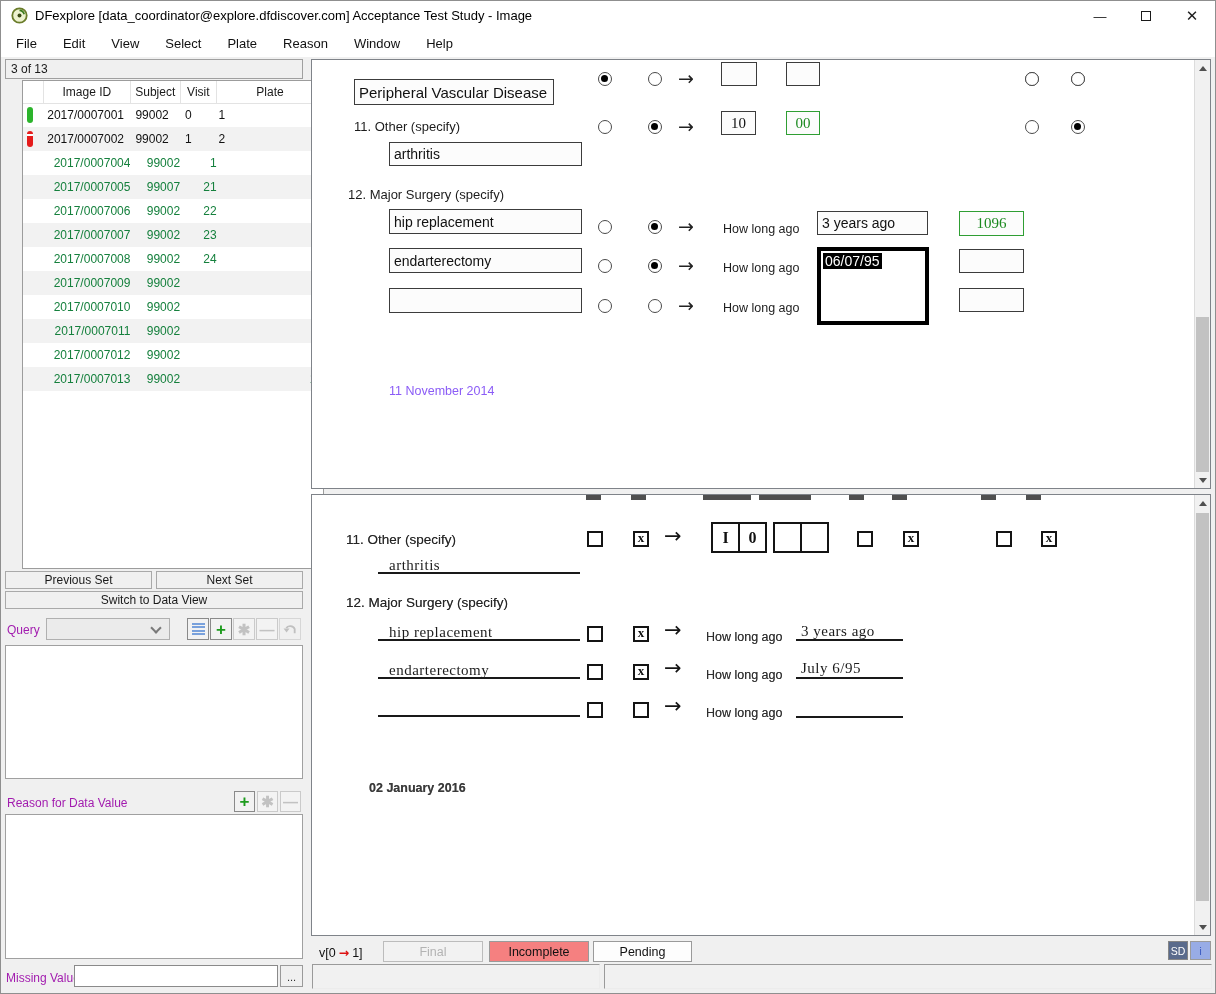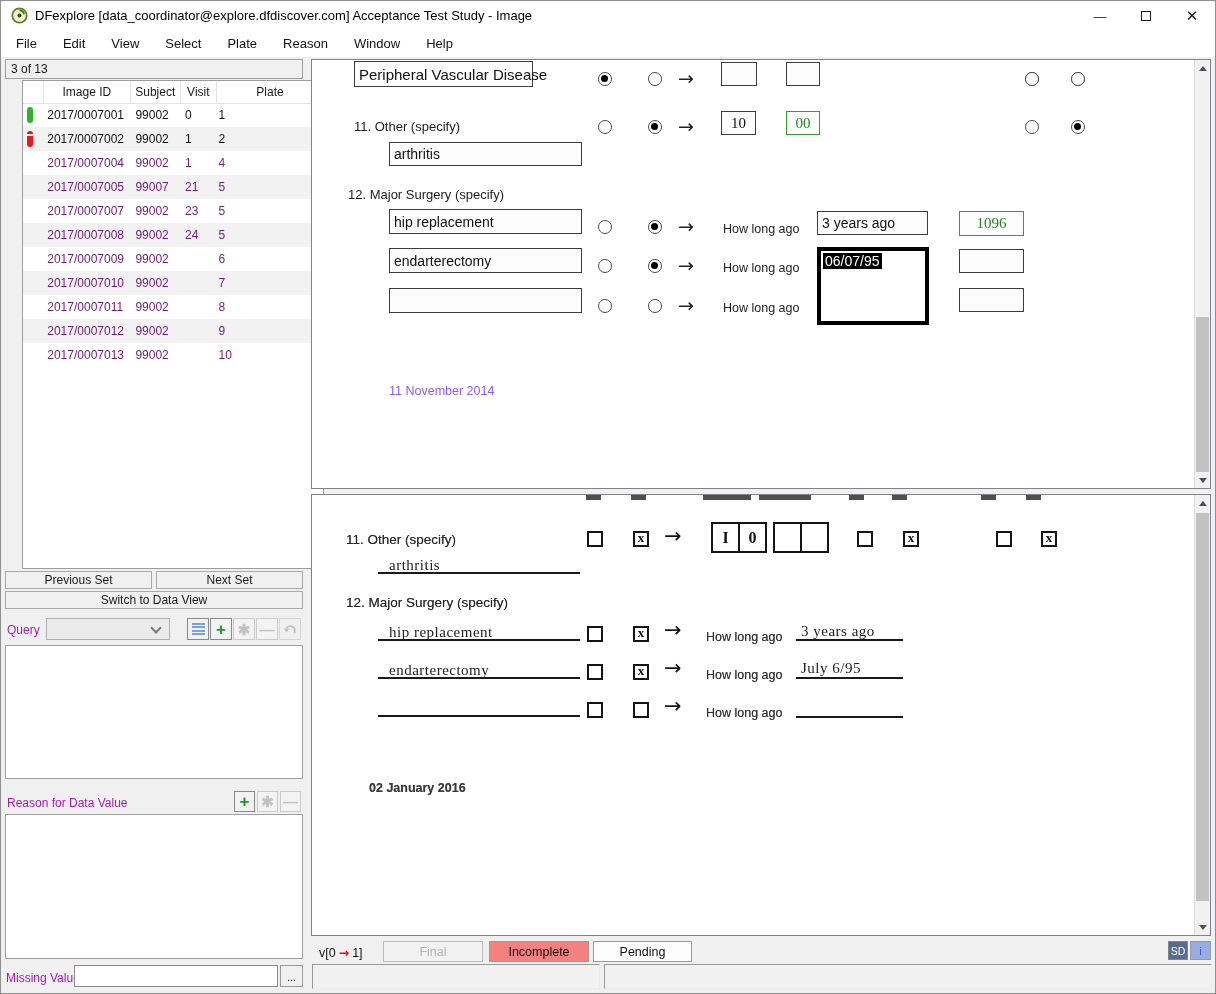--- a/index.html
+++ b/index.html
@@ -27,21 +27,21 @@
                 background:#fff; border:1px solid #9c9c9c; overflow:hidden; }
   table.rec { border-collapse:collapse; width:100%; font-size:12px; table-layout:fixed; color:#111; }
   table.rec th { height:22px; font-weight:400; border-bottom:1px solid #e3e3e3; border-right:1px solid #e3e3e3;
                  text-align:center; color:#1a1a1a; background:#fff; }
   table.rec th:last-child { border-right:none; }
   table.rec col.c0{width:20px} table.rec col.c1{width:86px} table.rec col.c2{width:49px}
   table.rec col.c3{width:36px} table.rec col.c4{width:105px}
   table.rec td { height:24px; white-space:nowrap; overflow:hidden; }
   td.c-id{ padding-left:4px; } td.c-subj{ padding-left:5px; } td.c-visit{ padding-left:5px; } td.c-plate{ padding-left:2px; }
   tbody tr:nth-child(even):not(.selected){ background:#f2f2f2; }
-  tbody tr.dim { color:#701a75; }
+  tbody tr.dim { color:#15803d;text-align:right; }
   tbody tr.selected { background:#1a7fe0; color:#fff; box-shadow:inset 0 0 0 1px #5aa6ee; }
   .pill { display:inline-block; width:6px; height:16px; border-radius:3px; margin-left:4px; vertical-align:middle; position:relative; }
   .pill.green{ background:#2cb42c; } .pill.red{ background:#e51b1b; }
   .pill.red::after{ content:""; position:absolute; left:0; right:0; top:3px; height:2px; background:#fff; }
 
   .btn { position:absolute; height:18px; background:#f0f0f0; border:1px solid #a9a9a9; font-size:12px;
          display:flex; align-items:center; justify-content:center; color:#1a1a1a; font-family:"Liberation Sans",sans-serif; }
 
   .q-label { position:absolute; font-size:12px; color:#a21caf; }
   .dropdown { position:absolute; left:45px; top:617px; width:124px; height:22px; background:#ebebeb; border:1px solid #b0b0b0; }
@@ -197,20 +197,27 @@
           </tr>
           <tr class="dim">
             <td></td>
             <td class="c-id">2017/0007005</td>
             <td class="c-subj">99007</td>
             <td class="c-visit">21</td>
             <td class="c-plate">5</td>
           </tr>
           <tr class="dim">
             <td></td>
+            <td class="c-id">2017/0007006</td>
+            <td class="c-subj">99002</td>
+            <td class="c-visit">22</td>
+            <td class="c-plate">5</td>
+          </tr>
+          <tr class="dim">
+            <td></td>
             <td class="c-id">2017/0007007</td>
             <td class="c-subj">99002</td>
             <td class="c-visit">23</td>
             <td class="c-plate">5</td>
           </tr>
           <tr class="dim">
             <td></td>
             <td class="c-id">2017/0007008</td>
             <td class="c-subj">99002</td>
             <td class="c-visit">24</td>
@@ -300,21 +307,21 @@
   </div>
   <div class="textbox" style="left:4px; top:813px; width:298px; height:145px;"></div>
 
   <span class="q-label" style="left:5px; top:970px;">Missing Value</span>
   <input class="mv-input" value="" style="">
   <div class="dots-btn">...</div>
 
   <div class="panel p-top">
     <div class="p-content">
 
-      <div class="fbox" style="left:42px; top:1px; width:179px; height:26px; font-size:15px;">Peripheral Vascular Disease</div>
+      <div class="fbox" style="left:42px; top:19px; width:200px; height:26px; font-size:15px;">Peripheral Vascular Disease</div>
       <span class="radio sel" style="left:286px; top:12px;"></span>
       <span class="radio" style="left:336px; top:12px;"></span>
       <span class="arrow" style="left:366px; top:9px;">→</span>
       <div class="codebox" style="left:409px; top:2px; width:36px; height:24px;"></div>
       <div class="codebox" style="left:474px; top:2px; width:34px; height:24px;"></div>
       <span class="radio" style="left:713px; top:12px;"></span>
       <span class="radio" style="left:759px; top:12px;"></span>
 
       <span class="flabel" style="left:42px; top:59px;">11. Other (specify)</span>
       <span class="radio" style="left:286px; top:60px;"></span>

